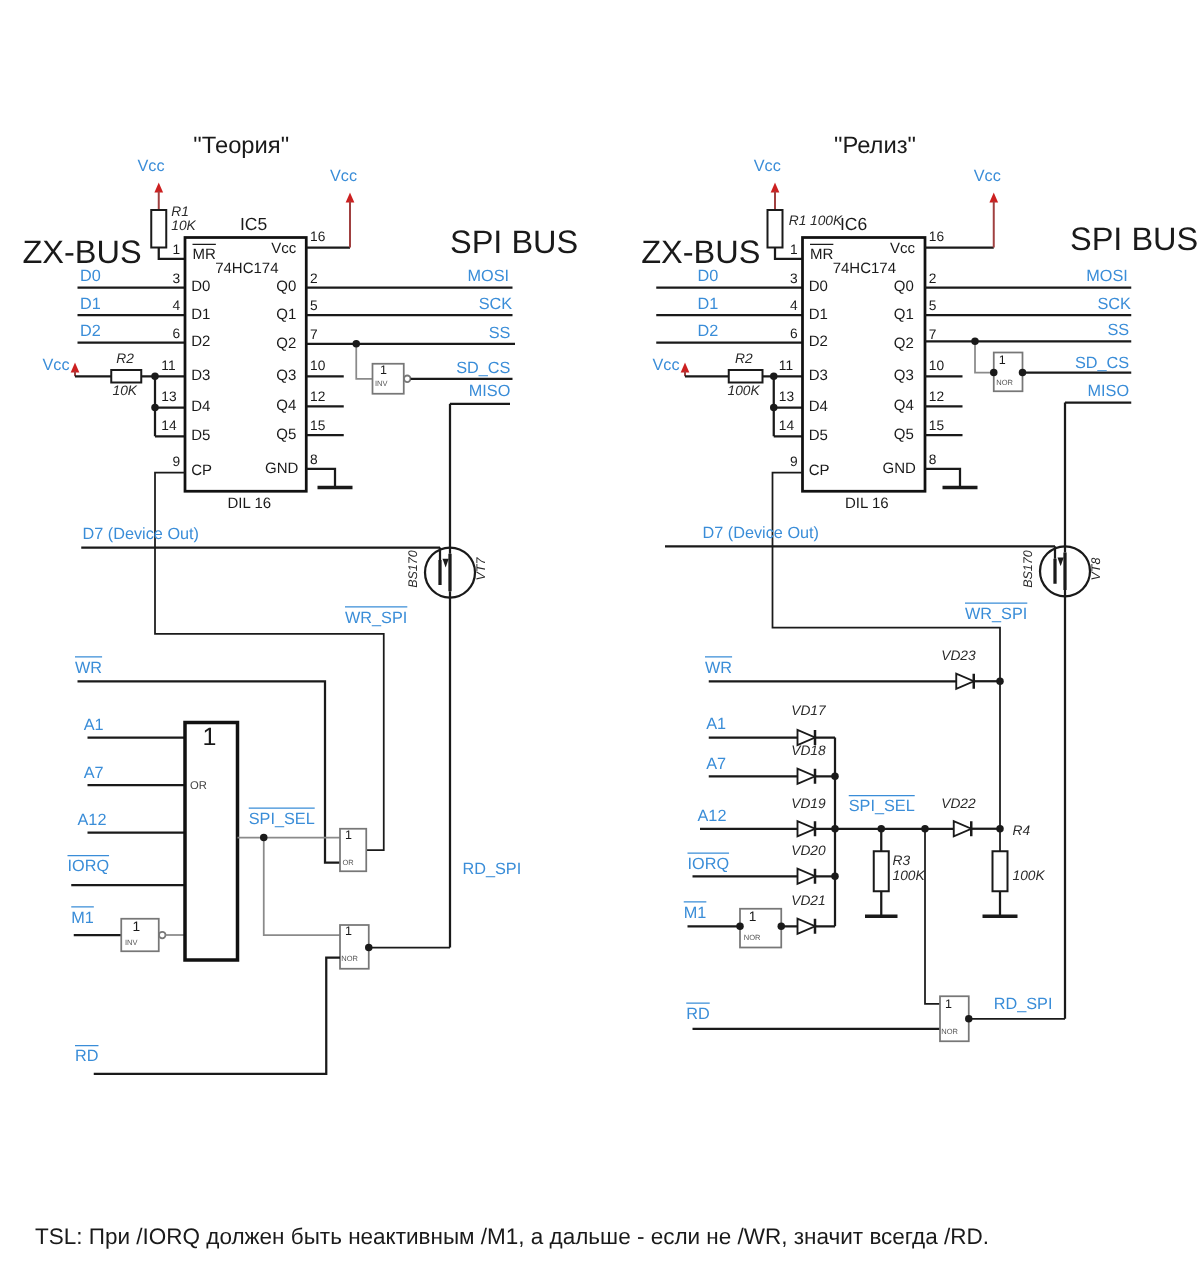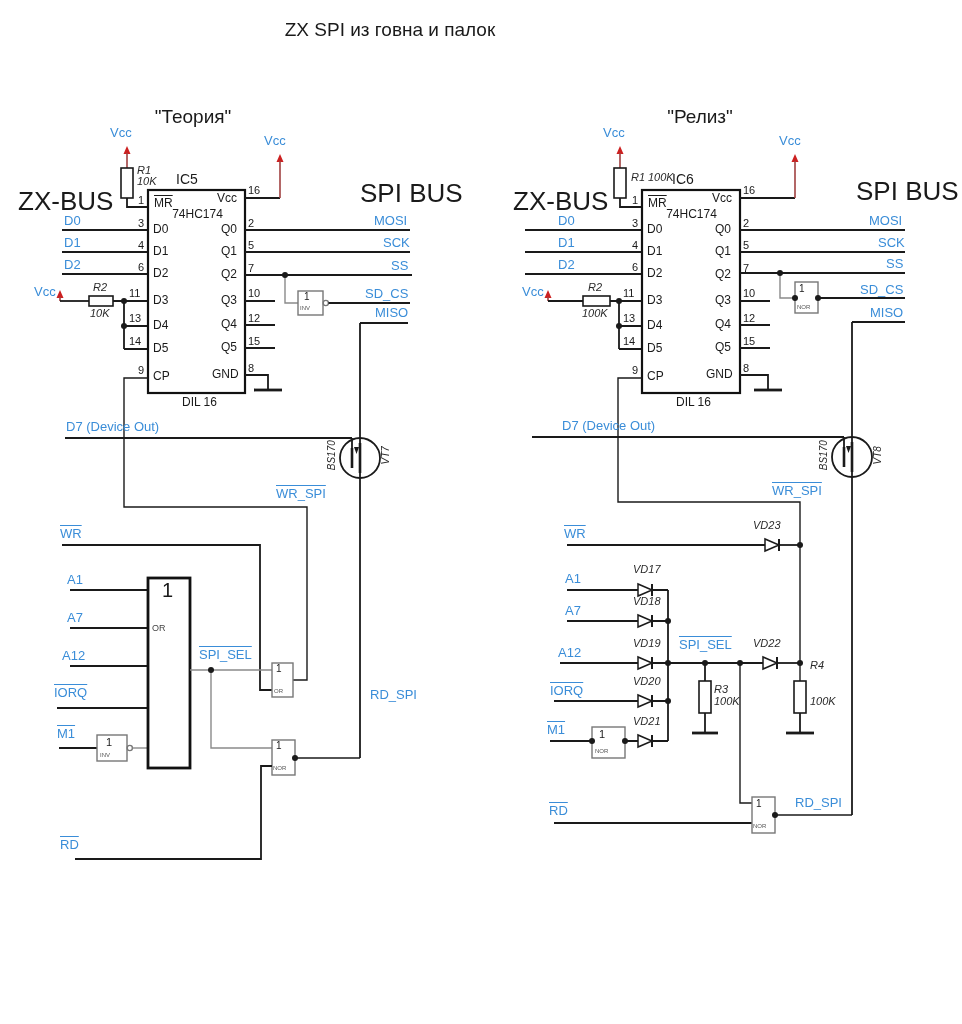--- a/index.html
+++ b/index.html
@@ -208,36 +208,35 @@
     <circle class="dot" cx="668" cy="701" r="3"></circle>
     <circle class="dot" cx="705" cy="663" r="3"></circle>
     <circle class="dot" cx="740" cy="663" r="3"></circle>
     <circle class="dot" cx="800" cy="663" r="3"></circle>
     <circle class="dot" cx="592" cy="741" r="3"></circle>
     <circle class="dot" cx="625" cy="741" r="3"></circle>
     <circle class="dot" cx="775" cy="815" r="3"></circle>
   </g>
 </svg>
 
-<div class="t fs19 c" style="left:240px;top:20px;width:300px">ZX SPI из говна и палок</div>
 
 <div class="t fs19 c" style="left:138px;top:107px;width:110px">"Теория"</div>
 <div class="t fs23" style="left:18px;top:188px">ZX-BUS</div>
 <div class="t fs23" style="left:360px;top:180px">SPI BUS</div>
 
 <div class="t fs13 blue" style="left:110px;top:126px">Vcc</div>
 <div class="t fs13 blue" style="left:264px;top:134px">Vcc</div>
 <div class="t fs13 blue" style="left:34px;top:285px">Vcc</div>
 
 <div class="t fs11 it" style="left:137px;top:165px">R1</div>
 <div class="t fs11 it" style="left:137px;top:176px">10K</div>
 <div class="t fs11 it" style="left:93px;top:282px">R2</div>
 <div class="t fs11 it" style="left:90px;top:308px">10K</div>
 
-<div class="t fs14" style="left:176px;top:172px">IC5</div>
+<div class="t fs14" style="left:192px;top:172px">IC5</div>
 <div class="t fs12 c" style="left:160px;top:208px;width:75px">74HC174</div>
 <div class="t fs12 ov" style="left:154px;top:197px">MR</div>
 <div class="t fs12" style="left:217px;top:192px">Vcc</div>
 <div class="t fs12" style="left:153px;top:223px">D0</div>
 <div class="t fs12" style="left:153px;top:245px">D1</div>
 <div class="t fs12" style="left:153px;top:267px">D2</div>
 <div class="t fs12" style="left:153px;top:294px">D3</div>
 <div class="t fs12" style="left:153px;top:319px">D4</div>
 <div class="t fs12" style="left:153px;top:342px">D5</div>
 <div class="t fs12" style="left:153px;top:370px">CP</div>
@@ -386,14 +385,15 @@
 <div class="t fs10 it rot c" style="left:802px;top:450px;width:44px">BS170</div>
 <div class="t fs10 it rot c" style="left:856px;top:450px;width:44px">VT8</div>
 
 <div class="t fs11" style="left:599px;top:729px">1</div>
 <div class="t fs6" style="left:595px;top:748px">NOR</div>
 <div class="t fs10" style="left:799px;top:284px">1</div>
 <div class="t fs6" style="left:797px;top:304px">NOR</div>
 <div class="t fs10" style="left:756px;top:799px">1</div>
 <div class="t fs6" style="left:753px;top:823px">NOR</div>
 
+<div class="t fs18" style="left:28px;top:980px">TSL: При /IORQ должен быть неактивным /M1, а дальше - если не /WR, значит всегда /RD.</div>
 
 </div>
 
 </body></html>

